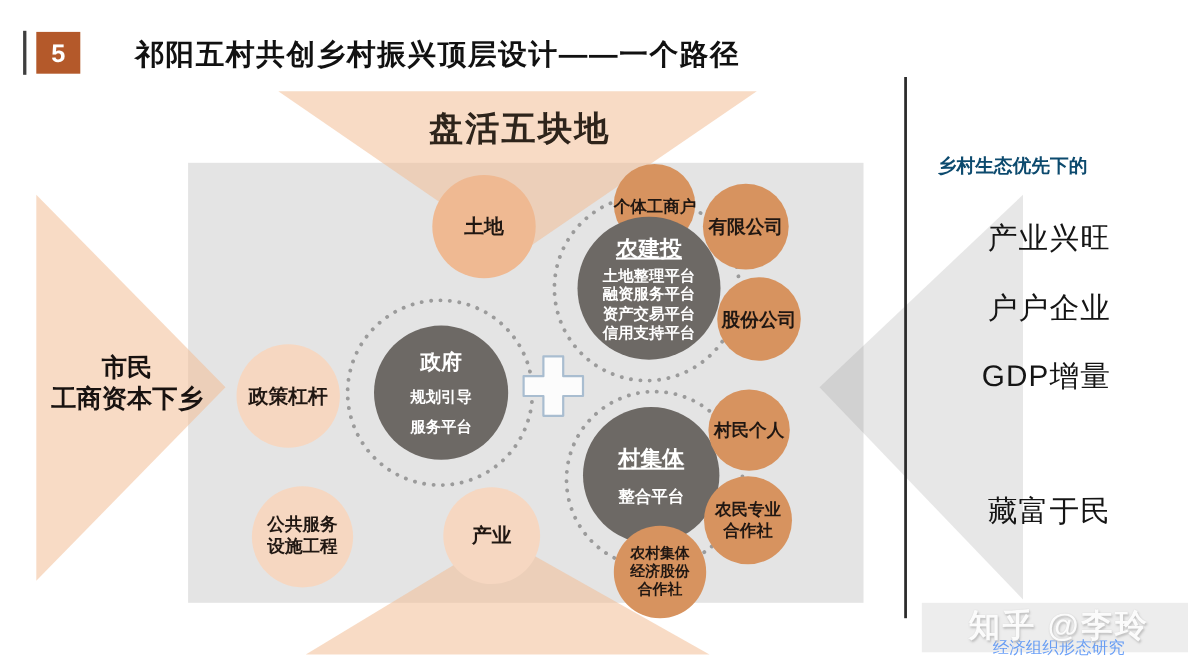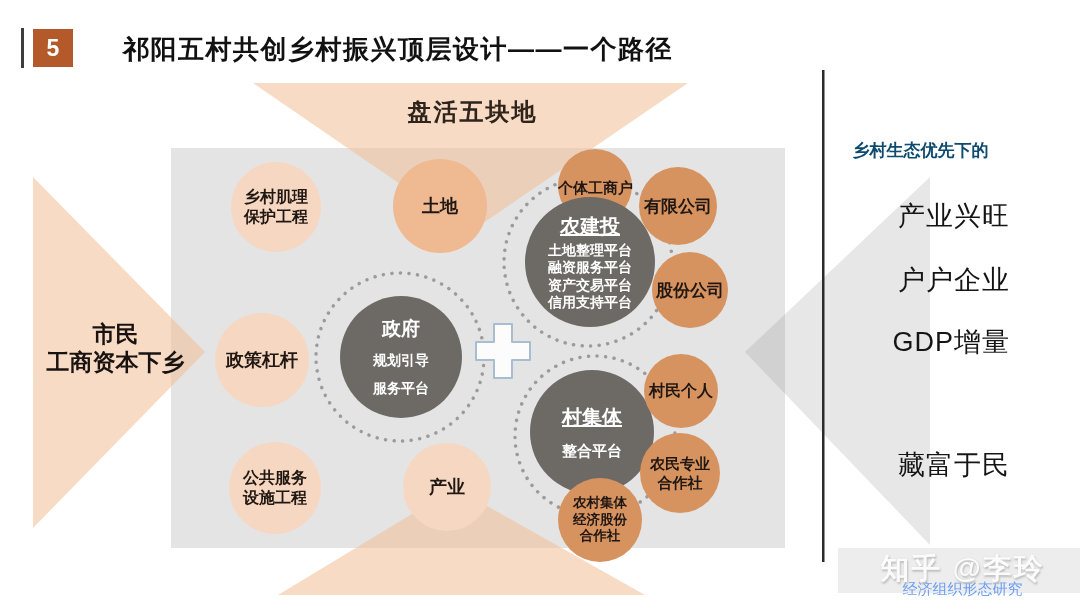--- a/index.html
+++ b/index.html
@@ -17,21 +17,21 @@
   .abs{position:absolute;}
 
   
   #edge-line{left:21px;top:28px;width:3px;height:40px;background:#3e3e3e;z-index:4;}
   #badge{left:33px;top:29px;width:40px;height:38px;background:var(--accent-orange,#b4592a);
          color:#fff;font-size:23px;font-weight:700;display:flex;align-items:center;justify-content:center;z-index:4;}
   #title{left:107px;top:32px;font-size:26px;font-weight:700;letter-spacing:1.5px;color:#111;z-index:4;white-space:nowrap;margin-left:16px;}
 
   
   .flow-label{font-weight:700;color:#2e241b;text-align:center;z-index:6;}
-  #top-flow-label{left:365px;top:96px;width:215px;font-size:24px;letter-spacing:2px;}
+  #top-flow-label{left:365px;top:96px;width:215px;font-size:31px;letter-spacing:2px;}
   #left-flow-label{left:18px;top:320px;width:195px;font-size:23px;line-height:28px;color:#181210;}
   #bottom-flow-label{left:355px;top:552px;width:225px;font-size:24px;letter-spacing:2px;}
 
   
   .c{position:absolute;border-radius:50%;display:flex;flex-direction:column;align-items:center;
      justify-content:center;text-align:center;font-weight:700;color:#201712;}
   .peach{background:var(--circle-peach,#f6d7c1);z-index:5;}
   .tan{background:var(--circle-tan,#efb992);z-index:5;}
   .orange{background:var(--circle-orange,#d7935f);z-index:15;}
   .dark{background:var(--circle-dark,#6d6965);color:#ffffff;z-index:10;}
@@ -91,24 +91,20 @@
   <div id="edge-line" class="abs"></div>
   <div id="badge" class="abs">5</div>
   <div id="title" class="abs">祁阳五村共创乡村振兴顶层设计——一个路径</div>
 
   <div id="top-flow-label" class="abs flow-label">盘活五块地</div>
   <div id="left-flow-label" class="abs flow-label">
     <div>市民</div>
     <div>工商资本下乡</div>
   </div>
 
-  <div id="c-xcjl" class="c peach">
-    <div>乡村肌理</div>
-    <div>保护工程</div>
-  </div>
   <div id="c-tudi" class="c tan">土地</div>
   <div id="c-zcgg" class="c peach">政策杠杆</div>
   <div id="c-ggfw" class="c peach">
     <div>公共服务</div>
     <div>设施工程</div>
   </div>
   <div id="c-chanye" class="c peach">产业</div>
 
   <div id="c-gtgsh" class="c orange"></div>
   <div id="lbl-gtgsh" class="abs">个体工商户</div>

